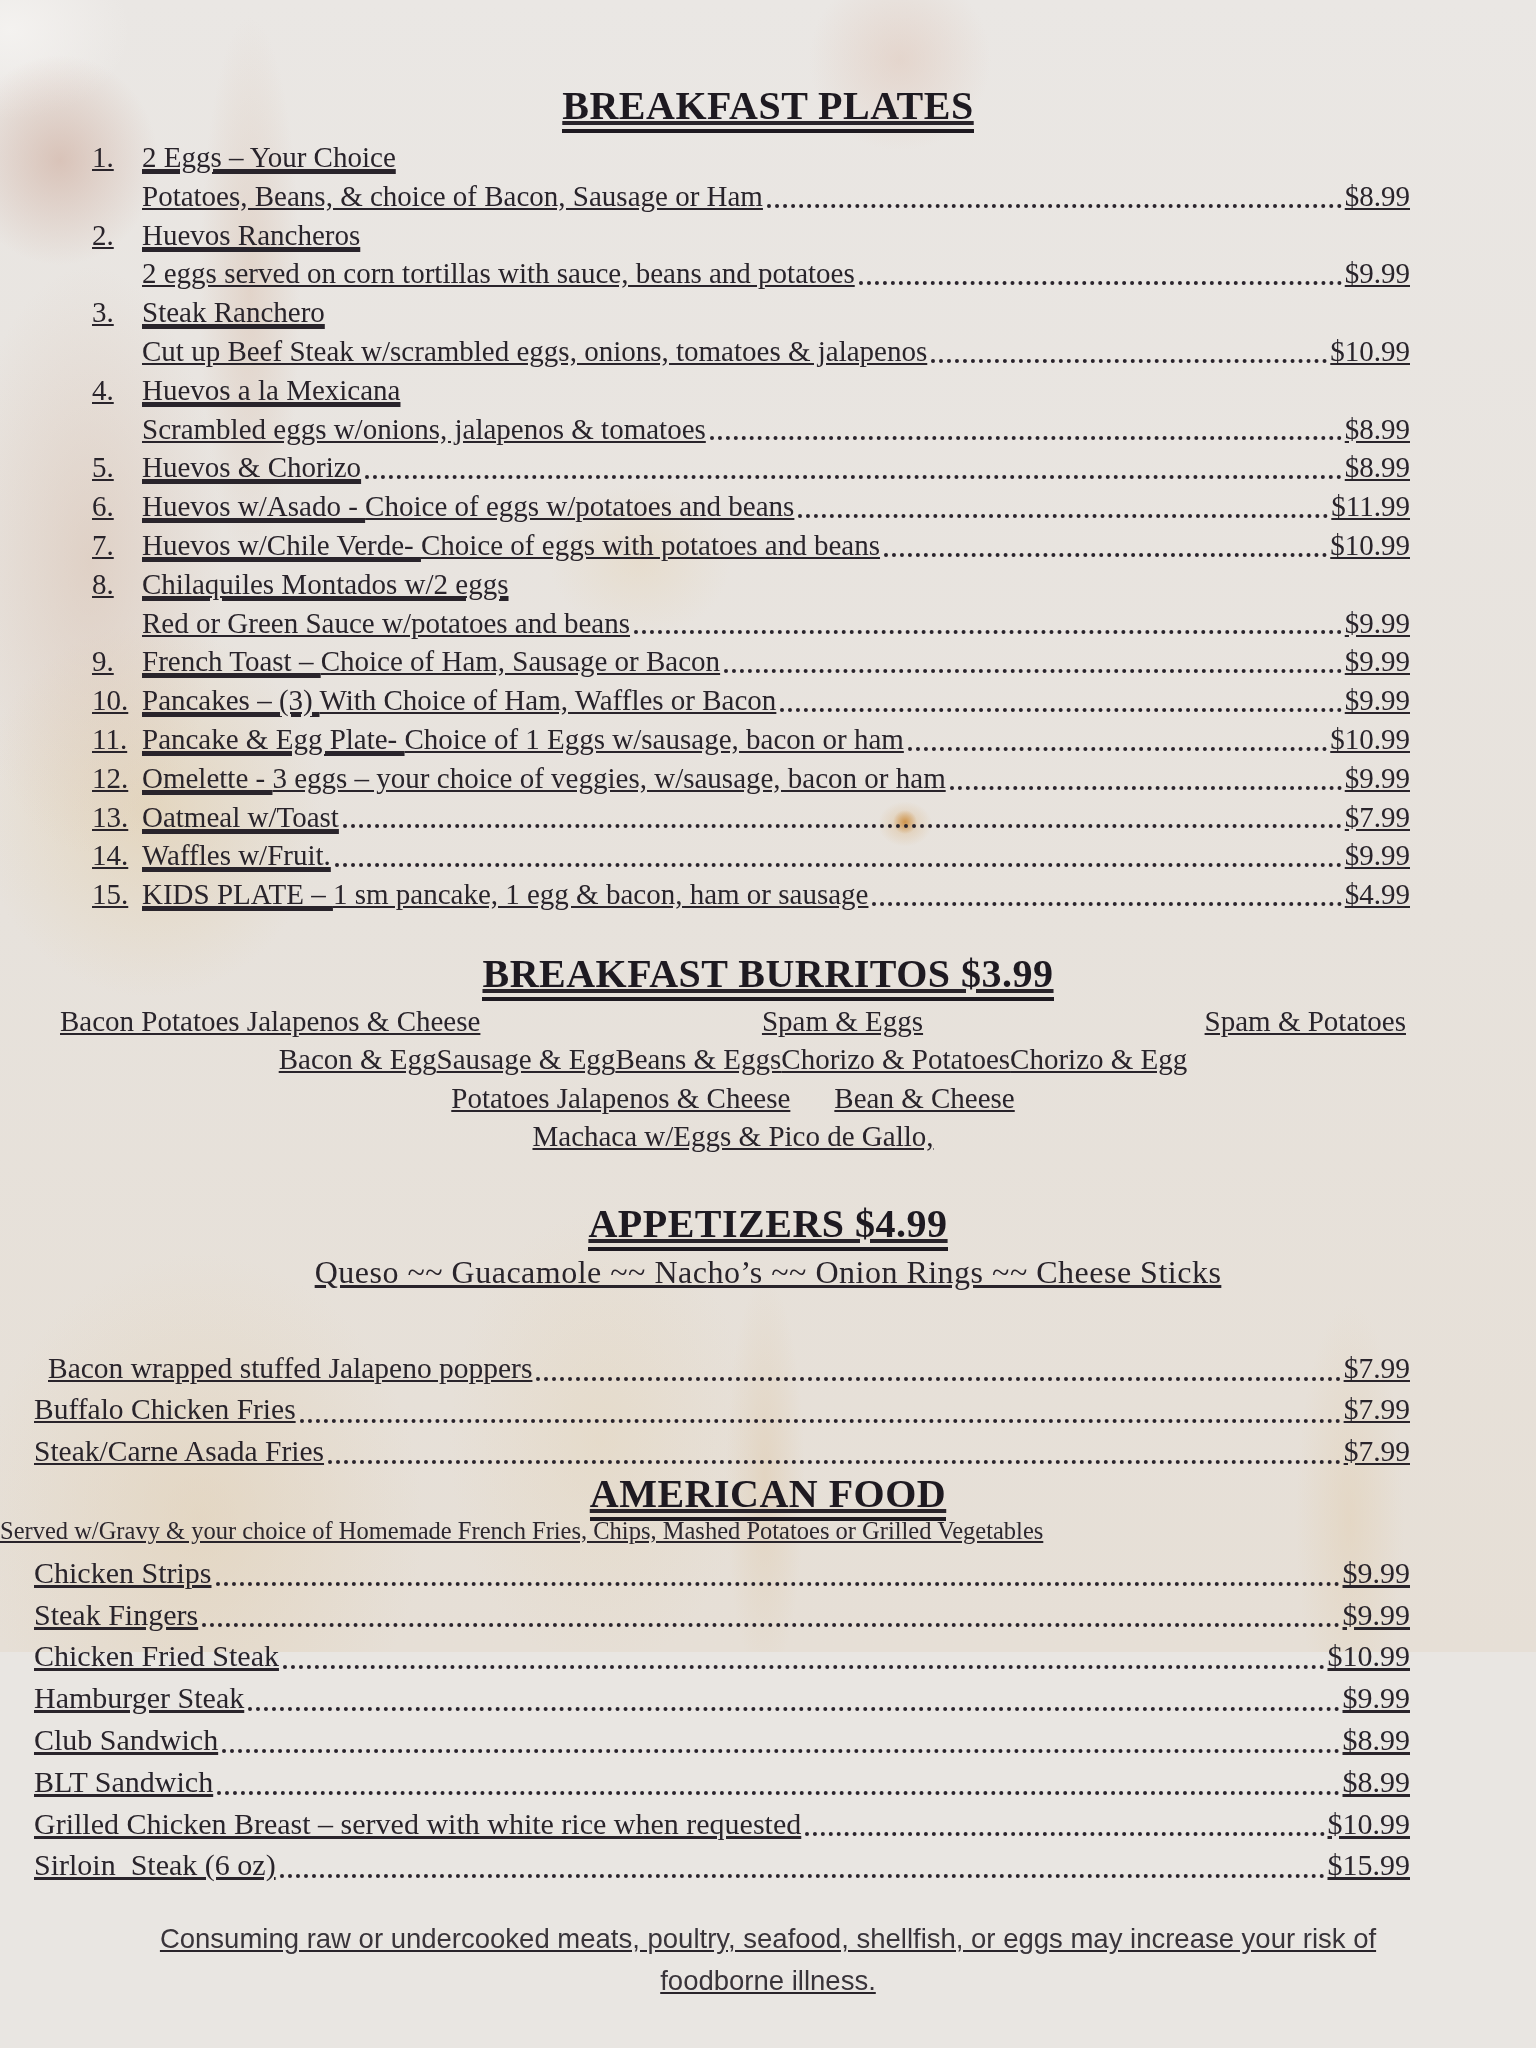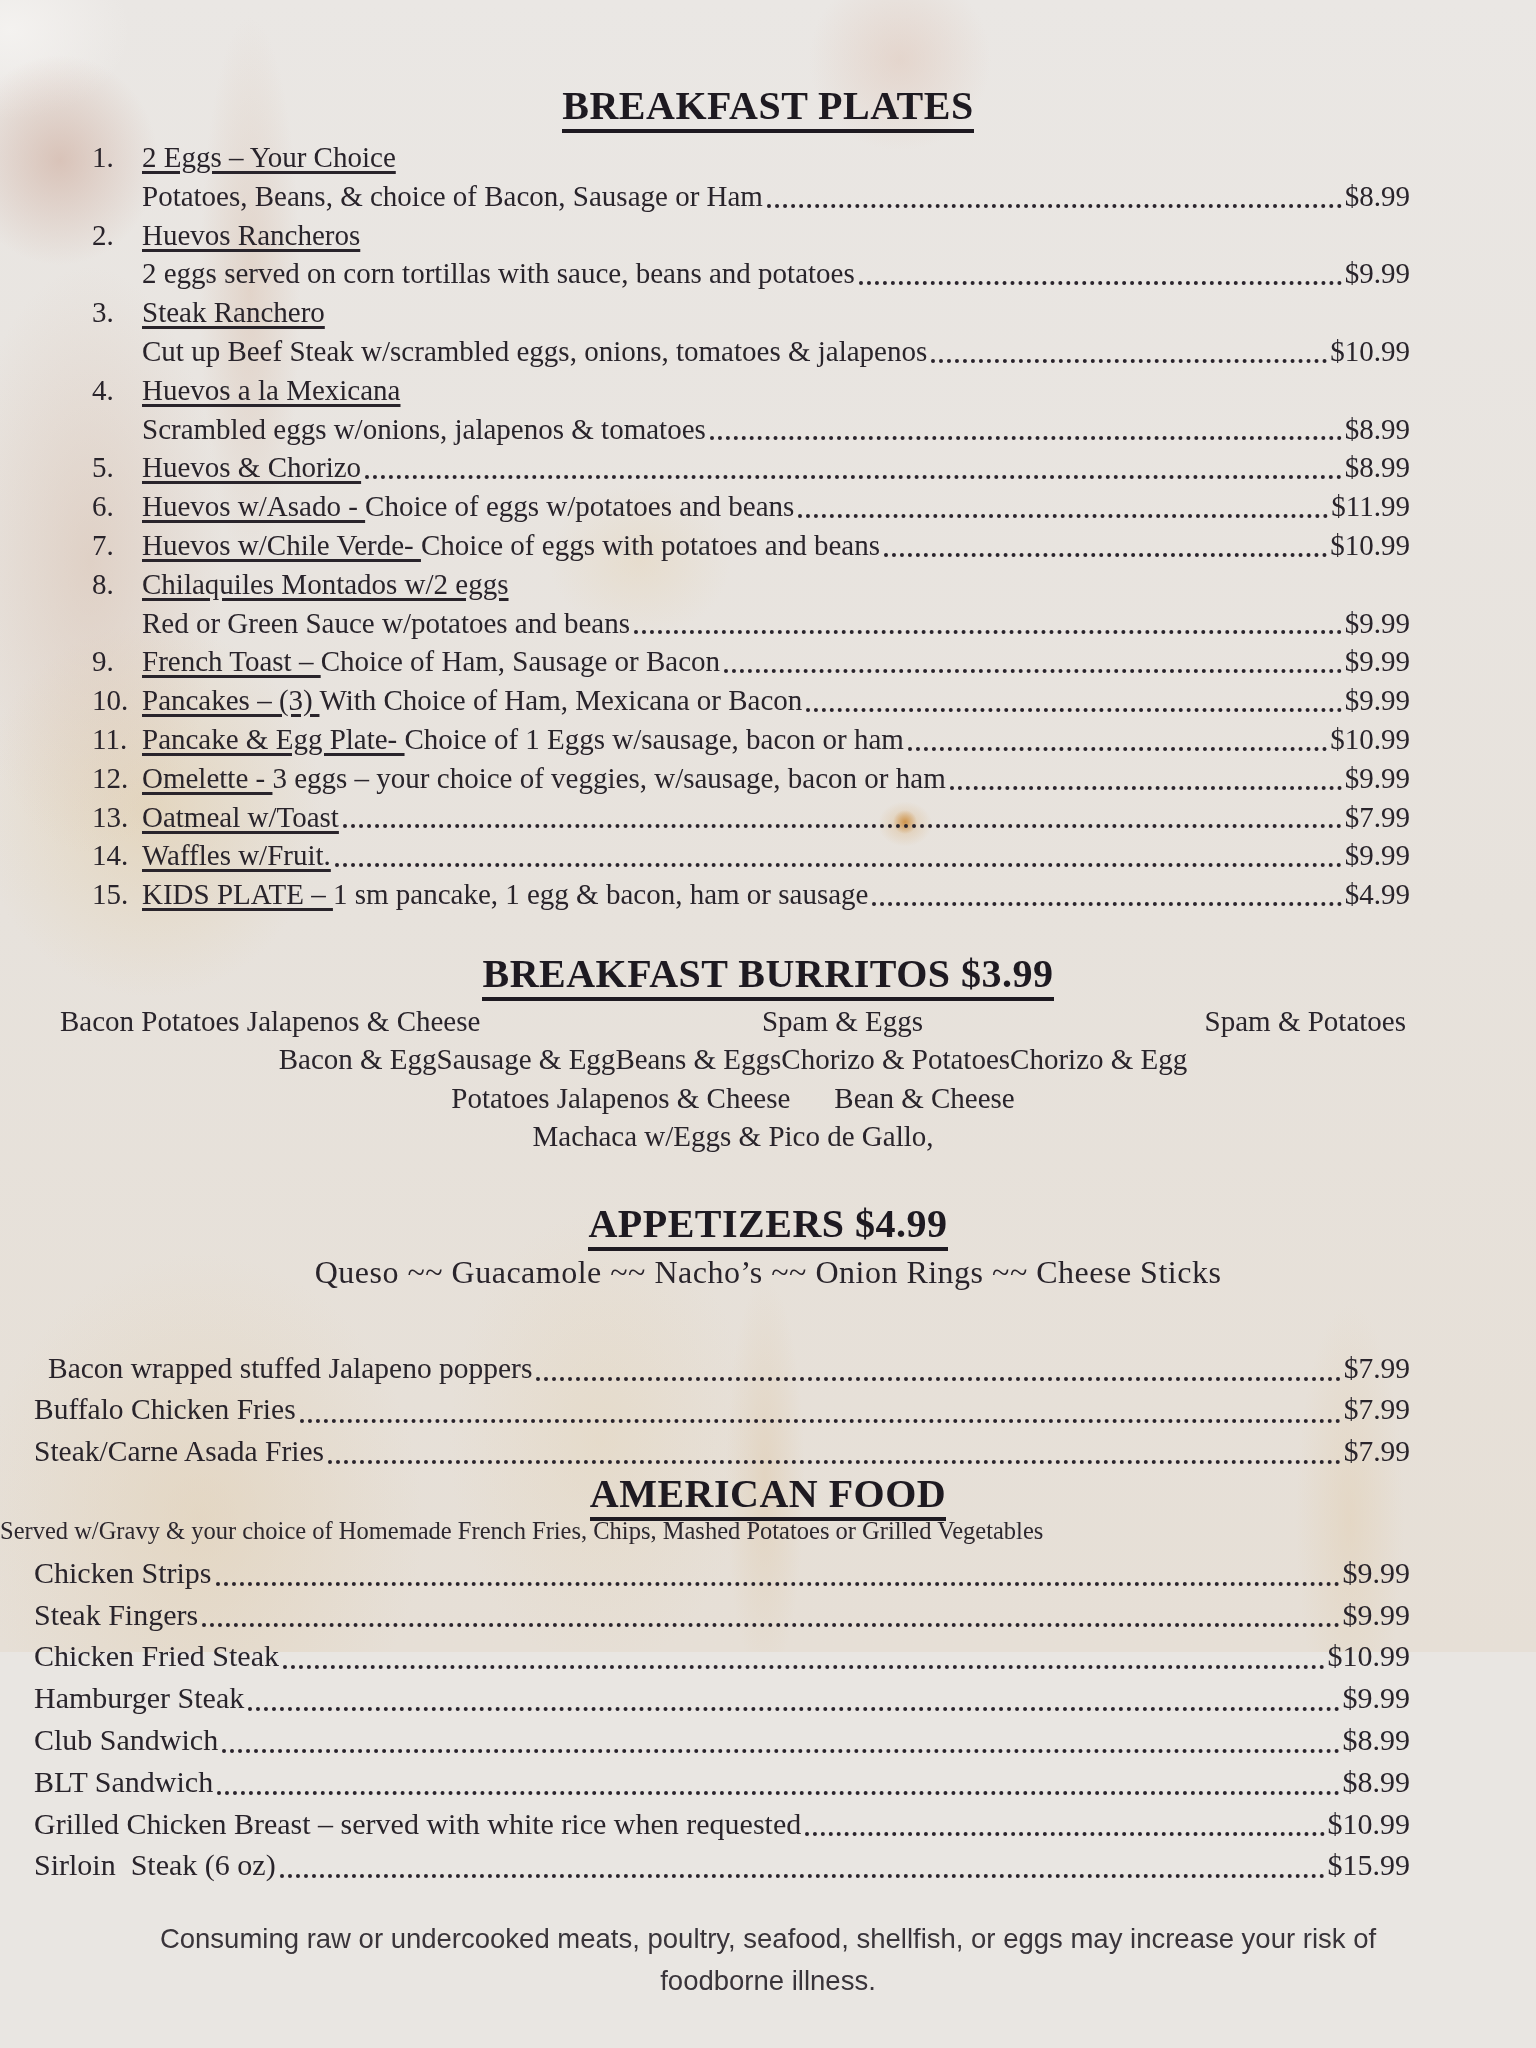--- a/index.html
+++ b/index.html
@@ -3,21 +3,21 @@
 <meta charset="utf-8">
 <style>
   html,body { margin:0; padding:0; }
   body {
     width:1536px; height:2048px;
     background:#e9e6e2;
     font-family:"Liberation Serif","DejaVu Serif",serif;
     color:#29242b;
     overflow:hidden;
   }
-  .page { position:relative; width:1536px; height:1652px; background:linear-gradient(180deg,#eae7e4 0%,#e7e2dc 55%,#e6dfd6 100%); }
+  .page { position:relative; width:1536px; height:1652px; background:linear-gradient(180deg,#eae7e4 0%,#e7e2dc 55%,#e6dfd6 100%);text-decoration:underline; }
   .stains {
     position:absolute; inset:0; z-index:0; pointer-events:none;
     background:
       radial-gradient(140px 150px at 60px 160px, rgba(203,166,150,0.55), rgba(203,166,150,0) 70%),
       radial-gradient(190px 420px at 90px 560px, rgba(210,180,160,0.40), rgba(210,180,160,0) 70%),
       radial-gradient(70px 380px at 250px 290px, rgba(216,190,172,0.45), rgba(216,190,172,0) 72%),
       radial-gradient(130px 130px at 900px 60px, rgba(222,196,182,0.50), rgba(222,196,182,0) 70%),
       radial-gradient(240px 260px at 150px 810px, rgba(224,203,166,0.55), rgba(224,203,166,0) 72%),
       radial-gradient(130px 110px at 640px 560px, rgba(228,210,180,0.40), rgba(228,210,180,0) 70%),
       radial-gradient(16px 16px at 905px 822px, rgba(205,140,60,0.85), rgba(205,140,60,0) 75%),
@@ -165,21 +165,21 @@
 
       <div class="row">
         <span class="num">9.</span>
         <span class="label"><span class="u">French Toast – </span><span class="rest">Choice of Ham, Sausage or Bacon</span></span>
         <span class="dots"></span>
         <span class="price">$9.99</span>
       </div>
 
       <div class="row">
         <span class="num">10.</span>
-        <span class="label"><span class="u">Pancakes – (3) </span><span class="rest">With Choice of Ham, Mexicana or Bacon</span></span>
+        <span class="label"><span class="u">Pancakes – (3) </span><span class="rest">With Choice of Ham, Waffles or Bacon</span></span>
         <span class="dots"></span>
         <span class="price">$9.99</span>
       </div>
 
       <div class="row">
         <span class="num">11.</span>
         <span class="label"><span class="u">Pancake &amp; Egg Plate- </span><span class="rest">Choice of 1 Eggs w/sausage, bacon or ham</span></span>
         <span class="dots"></span>
         <span class="price">$10.99</span>
       </div>

